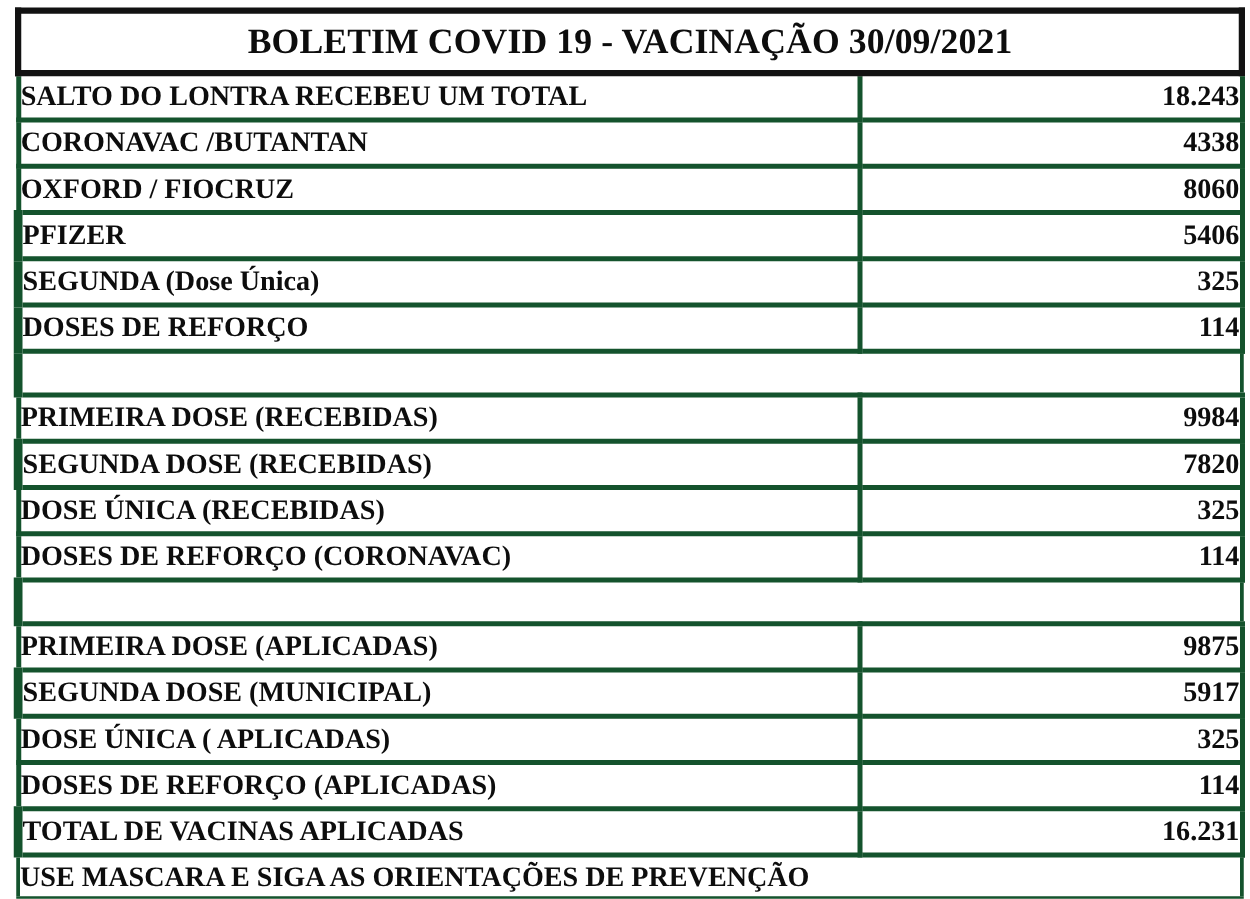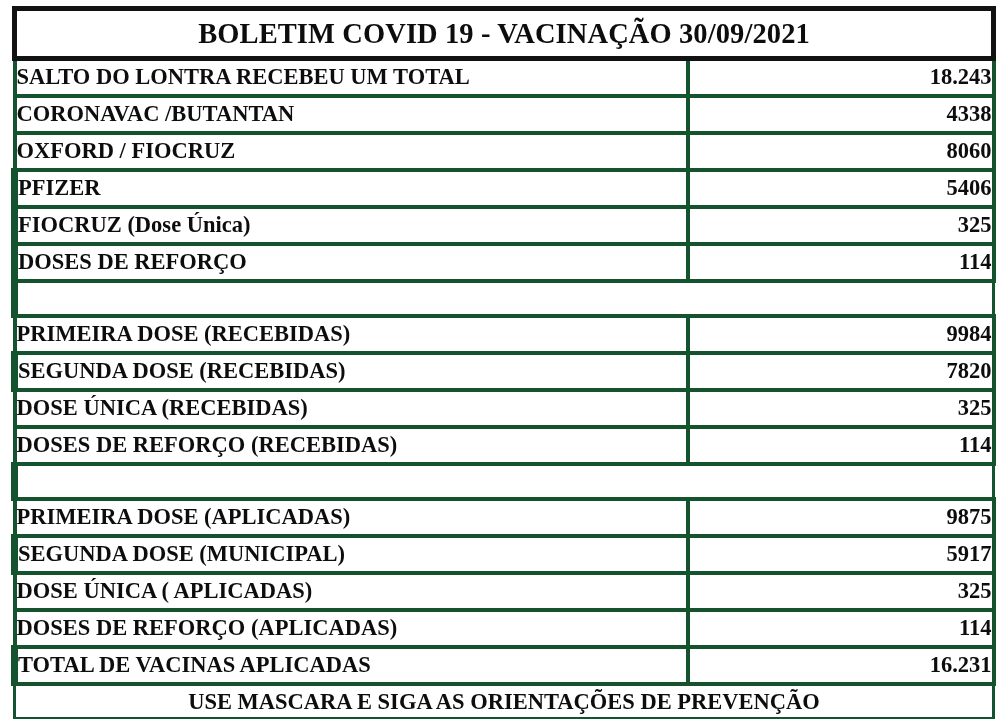--- a/index.html
+++ b/index.html
@@ -79,21 +79,20 @@
   
   tr.spacer-row td {
     height: 31px;
     border-left-width: 7px;
     border-right-width: 3px;
   }
 
   
   tr.footer-row td {
     height: 31px;
-    text-align: center;
     font-weight: bold;
     font-size: 22.5px;
     white-space: nowrap;
     border-left-width: 3px;
     border-right-width: 3px;
   }
   tr.footer-row.last td { border-bottom-width: 3px; }
 </style>
 </head>
 <body>
@@ -121,21 +120,21 @@
       </tr>
       <tr class="data-row">
         <td class="label">OXFORD / FIOCRUZ</td>
         <td class="value">8060</td>
       </tr>
       <tr class="data-row heavy-left">
         <td class="label">PFIZER</td>
         <td class="value">5406</td>
       </tr>
       <tr class="data-row heavy-left">
-        <td class="label">FIOCRUZ (Dose Única)</td>
+        <td class="label">SEGUNDA (Dose Única)</td>
         <td class="value">325</td>
       </tr>
       <tr class="data-row heavy-left">
         <td class="label">DOSES DE REFORÇO</td>
         <td class="value">114</td>
       </tr>
 
       <tr class="spacer-row">
         <td colspan="2">&nbsp;</td>
       </tr>
@@ -146,21 +145,21 @@
       </tr>
       <tr class="data-row heavy-left">
         <td class="label">SEGUNDA DOSE (RECEBIDAS)</td>
         <td class="value">7820</td>
       </tr>
       <tr class="data-row">
         <td class="label">DOSE ÚNICA (RECEBIDAS)</td>
         <td class="value">325</td>
       </tr>
       <tr class="data-row">
-        <td class="label">DOSES DE REFORÇO (RECEBIDAS)</td>
+        <td class="label">DOSES DE REFORÇO (CORONAVAC)</td>
         <td class="value">114</td>
       </tr>
 
       <tr class="spacer-row">
         <td colspan="2">&nbsp;</td>
       </tr>
 
       <tr class="data-row">
         <td class="label">PRIMEIRA DOSE (APLICADAS)</td>
         <td class="value">9875</td>

